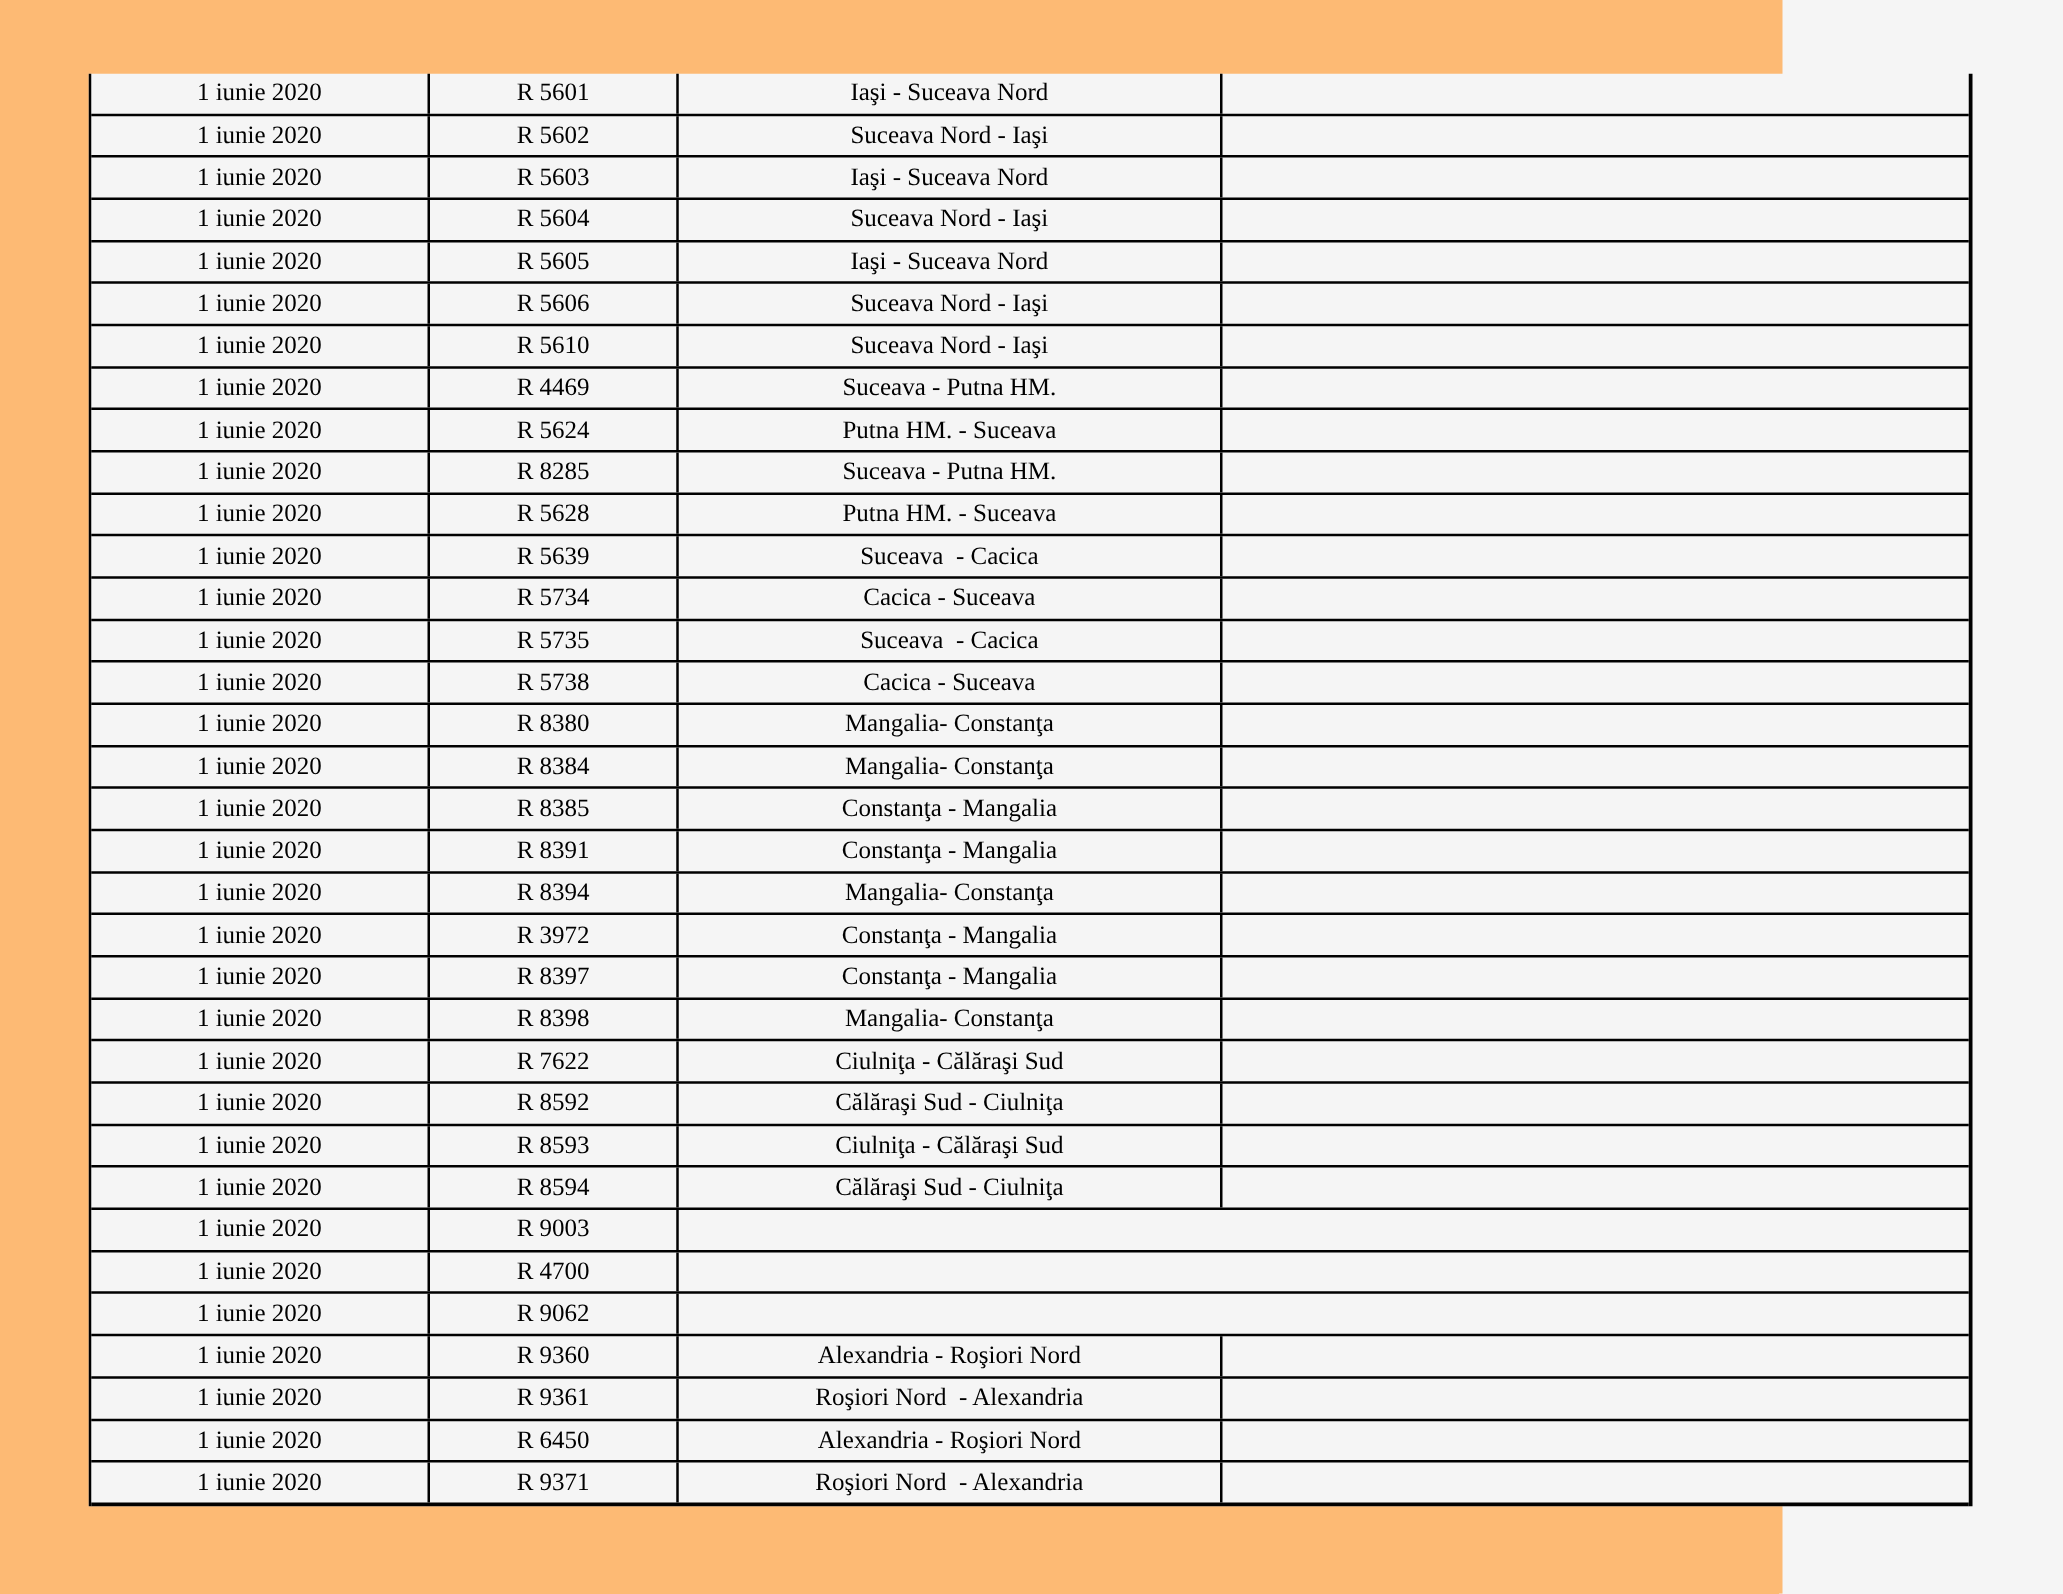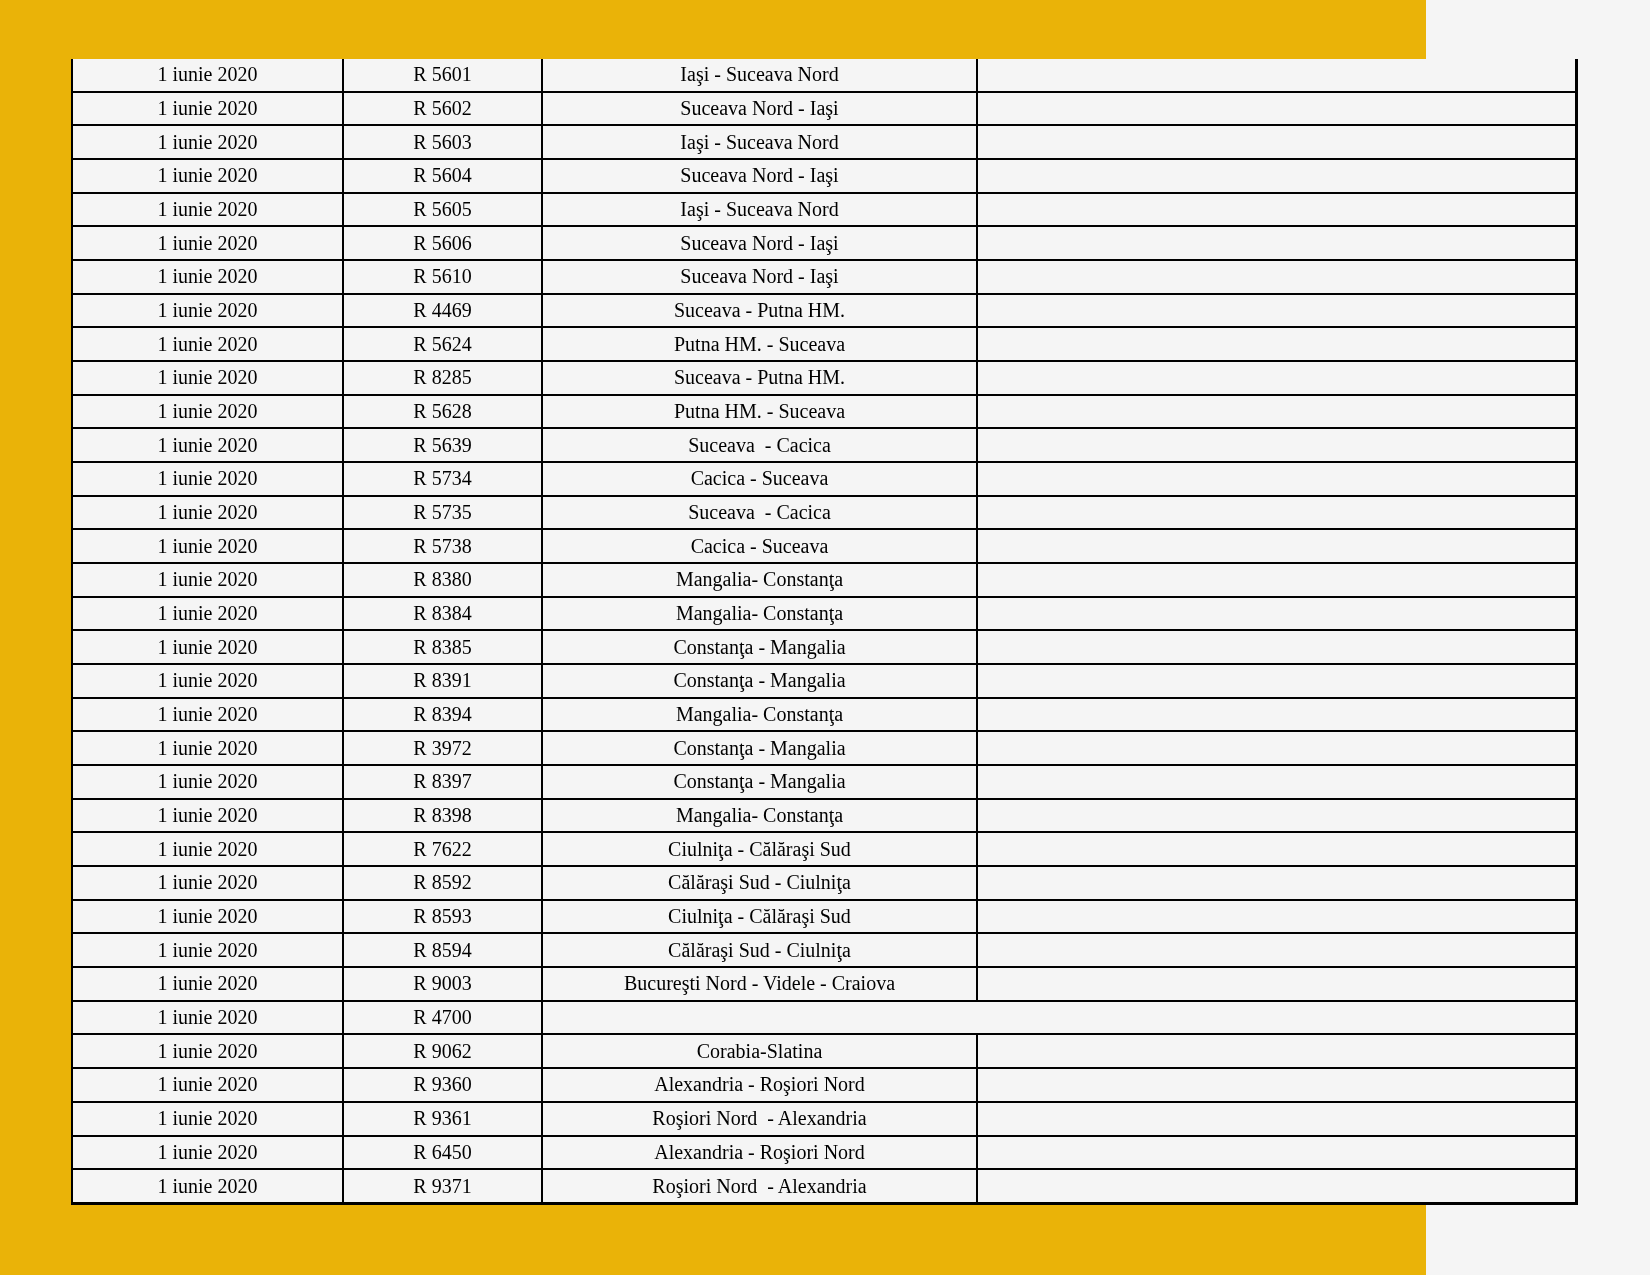--- a/index.html
+++ b/index.html
@@ -8,21 +8,21 @@
     width: 1650px;
     height: 1275px;
     background: #f5f5f5;
     overflow: hidden;
     font-family: "Liberation Serif", serif;
   }
   .page {
     position: relative;
     width: 1426px;
     height: 1275px;
-    background: #eab308;
+    background: #fdba74;
   }
   .table {
     position: absolute;
     left: 71px;
     top: 59px;
     width: 1507px;
     height: 1146px;
     box-sizing: border-box;
     border-left: 2px solid #000;
     border-right: 3px solid #000;
@@ -218,32 +218,30 @@
       </div>
       <div class="row">
         <div class="cell cell-date">1 iunie 2020</div>
         <div class="cell cell-train">R 8594</div>
         <div class="cell cell-route">Călăraşi Sud - Ciulniţa</div>
         <div class="cell cell-notes"></div>
       </div>
       <div class="row">
         <div class="cell cell-date">1 iunie 2020</div>
         <div class="cell cell-train">R 9003</div>
-        <div class="cell cell-route">Bucureşti Nord - Videle - Craiova</div>
         <div class="cell cell-notes"></div>
       </div>
       <div class="row">
         <div class="cell cell-date">1 iunie 2020</div>
         <div class="cell cell-train">R 4700</div>
         <div class="cell cell-notes"></div>
       </div>
       <div class="row">
         <div class="cell cell-date">1 iunie 2020</div>
         <div class="cell cell-train">R 9062</div>
-        <div class="cell cell-route">Corabia-Slatina</div>
         <div class="cell cell-notes"></div>
       </div>
       <div class="row">
         <div class="cell cell-date">1 iunie 2020</div>
         <div class="cell cell-train">R 9360</div>
         <div class="cell cell-route">Alexandria - Roşiori Nord</div>
         <div class="cell cell-notes"></div>
       </div>
       <div class="row">
         <div class="cell cell-date">1 iunie 2020</div>

